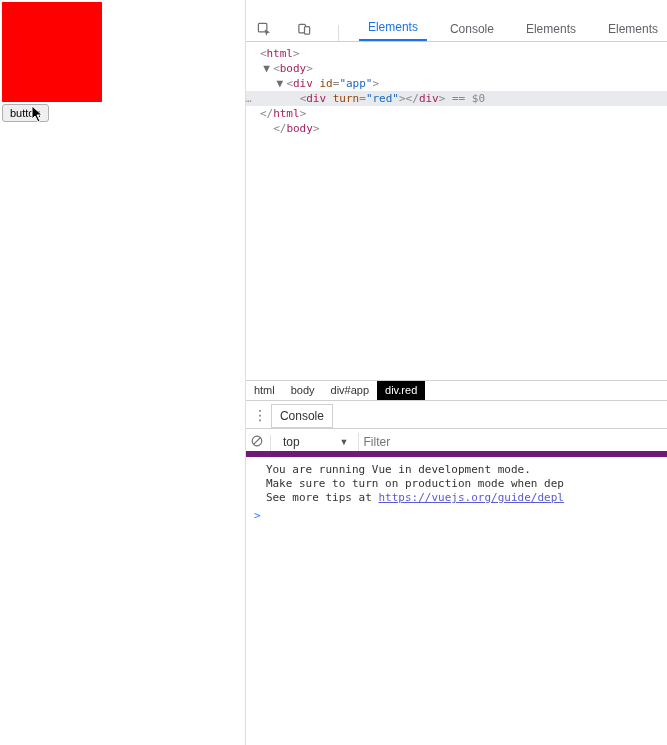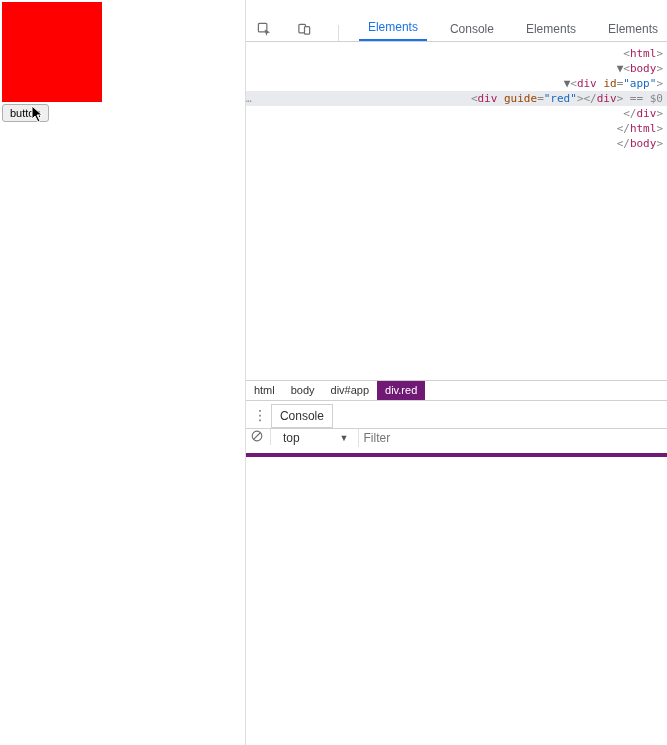--- a/index.html
+++ b/index.html
@@ -81,21 +81,21 @@
     }
     
     .dom-tree {
       flex: 1;
       overflow: auto;
       font-family: Menlo, Consolas, monospace;
       font-size: 11px;
       padding: 4px 0;
       line-height: 15px;
     }
-    .dom-tree .ln { white-space: pre; padding: 0 4px; text-align: right; }
+    .dom-tree .ln { white-space: pre; padding: 0 4px; }
     .dom-tree .sel {
       background: #e8eaed;
       position: relative;
     }
     .dom-tree .sel::before {
       content: "…";
       position: absolute;
       left: -1px;
       color: #999;
       background: #e8eaed;
@@ -114,21 +114,21 @@
       align-items: stretch;
       border-top: 1px solid #d0d0d0;
       font-size: 11px;
       color: #333;
     }
     .crumb span {
       padding: 3px 8px;
       cursor: pointer;
     }
     .crumb span.active {
-      background: #701a75;
+      background: #000000;
       color: #fff;
     }
     
     .drawer {
       border-top: 1px solid #d0d0d0;
       height: 345px;
       display: flex;
       flex-direction: column;
     }
     .drawer-header {
@@ -148,23 +148,23 @@
     .drawer-tab {
       padding: 4px 8px;
       border: 1px solid #d0d0d0;
       font-size: 12px;
       color: #333;
       background: #fff;
       margin-top: 2px;
     }
     .drawer-controls {
       display: flex;
-      align-items: flex-start;
+      align-items: flex-end;
       height: 28px;
-      border-bottom: 4px solid #701a75;
+      border-bottom: 6px solid #701a75;
       padding: 0 4px;
       gap: 4px;
     }
     .clear-icon svg { width: 14px; height: 14px; stroke: #6e6e6e; fill: none; stroke-width: 1.3; cursor: pointer; }
     .ctx-select {
       display: flex;
       align-items: center;
       gap: 40px;
       padding: 2px 6px;
       font-size: 12px;
@@ -226,22 +226,21 @@
     <span class="tab active">Elements</span>
     <span class="tab">Console</span>
     <span class="tab">Elements</span>
     <span class="tab">Elements</span>
   </div>
 
   <div class="dom-tree" id="dom-tree">
       <div class="ln"><span class="arrow"> </span><span class="punc">&lt;</span><span class="tagn">html</span><span class="punc">&gt;</span></div>
       <div class="ln">  <span class="arrow">▼</span><span class="punc">&lt;</span><span class="tagn">body</span><span class="punc">&gt;</span></div>
       <div class="ln">    <span class="arrow">▼</span><span class="punc">&lt;</span><span class="tagn">div </span><span class="attrn">id</span><span class="punc">=</span><span class="attrv">"app"</span><span class="punc">&gt;</span></div>
-      <div class="ln sel">      <span class="arrow"> </span><span class="punc">&lt;</span><span class="tagn">div </span><span class="attrn">guide</span><span class="punc">=</span><span class="attrv">"red"</span><span class="punc">&gt;&lt;/</span><span class="tagn">div</span><span class="punc">&gt;</span><span class="dollar"> == $0</span></div>
-      <div class="ln">    <span class="arrow"> </span><span class="punc">&lt;/</span><span class="tagn">div</span><span class="punc">&gt;</span></div>
+      <div class="ln sel">      <span class="arrow"> </span><span class="punc">&lt;</span><span class="tagn">div </span><span class="attrn">turn</span><span class="punc">=</span><span class="attrv">"red"</span><span class="punc">&gt;&lt;/</span><span class="tagn">div</span><span class="punc">&gt;</span><span class="dollar"> == $0</span></div>
       <div class="ln"><span class="arrow"> </span><span class="punc">&lt;/</span><span class="tagn">html</span><span class="punc">&gt;</span></div>
       <div class="ln">  <span class="arrow"> </span><span class="punc">&lt;/</span><span class="tagn">body</span><span class="punc">&gt;</span></div>
     </div>
 
   <div class="crumb" id="breadcrumb">
       <span>html</span>
       <span>body</span>
       <span>div#app</span>
       <span class="active">div.red</span>
     </div>
@@ -258,14 +257,20 @@
             <line x1="4" y1="12" x2="12" y2="4"></line>
           </svg>
       </span>
       <span class="divider-v"></span>
       <span class="ctx-select">
         <span>top</span>
         <span class="tri">▼</span>
       </span>
       <input class="filter-input" placeholder="Filter" style="">
     </div>
+    <div class="console-body">
+      <div class="console-msg">You are running Vue in development mode.</div>
+      <div class="console-msg">Make sure to turn on production mode when dep</div>
+      <div class="console-msg"><span>See more tips at </span><span class="console-link">https://vuejs.org/guide/depl</span></div>
+      <div class="prompt">&gt;</div>
+    </div>
   </div>
 </div>
 
 </body></html>

